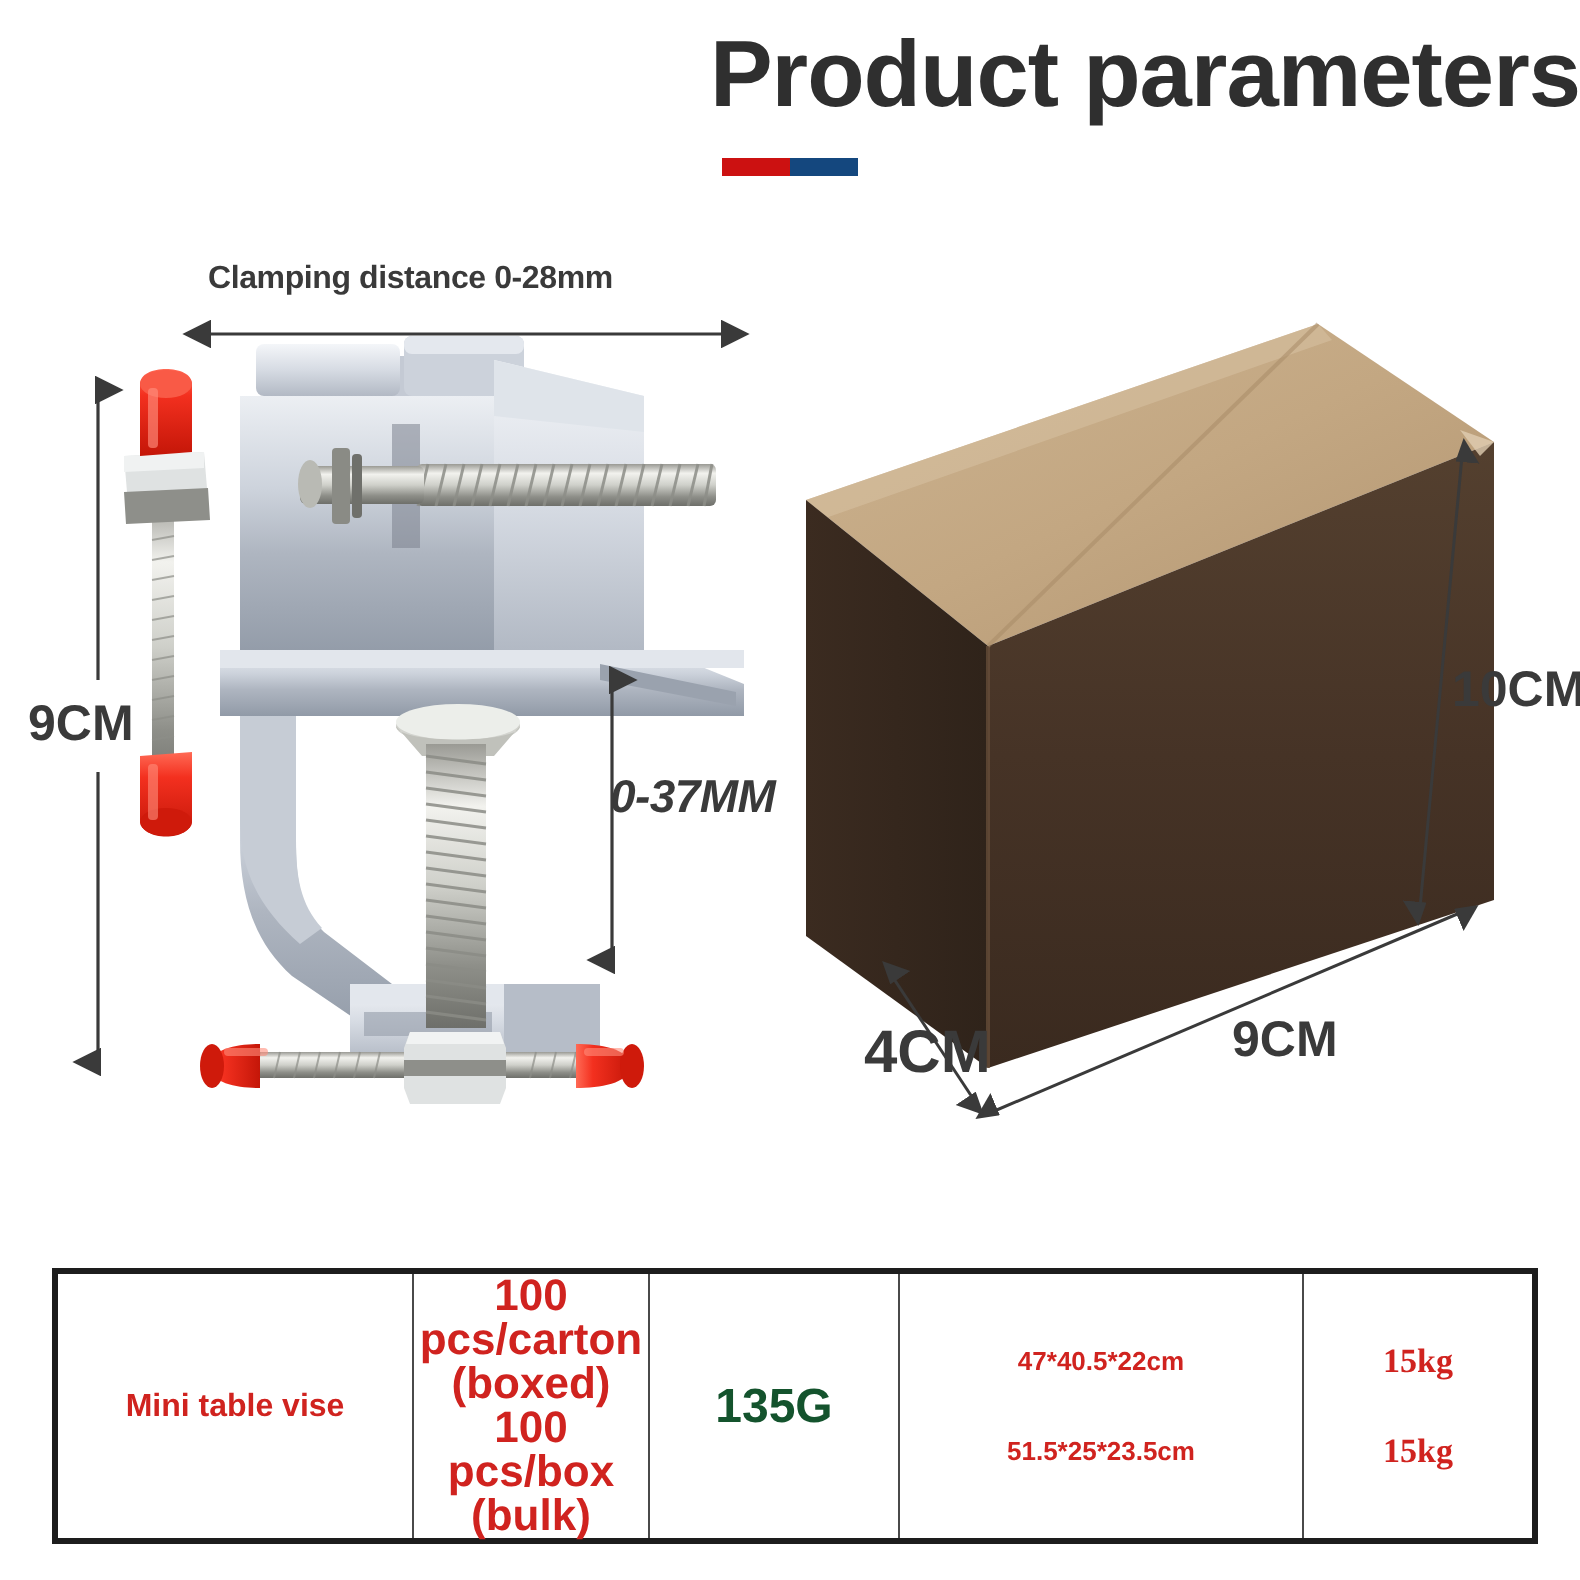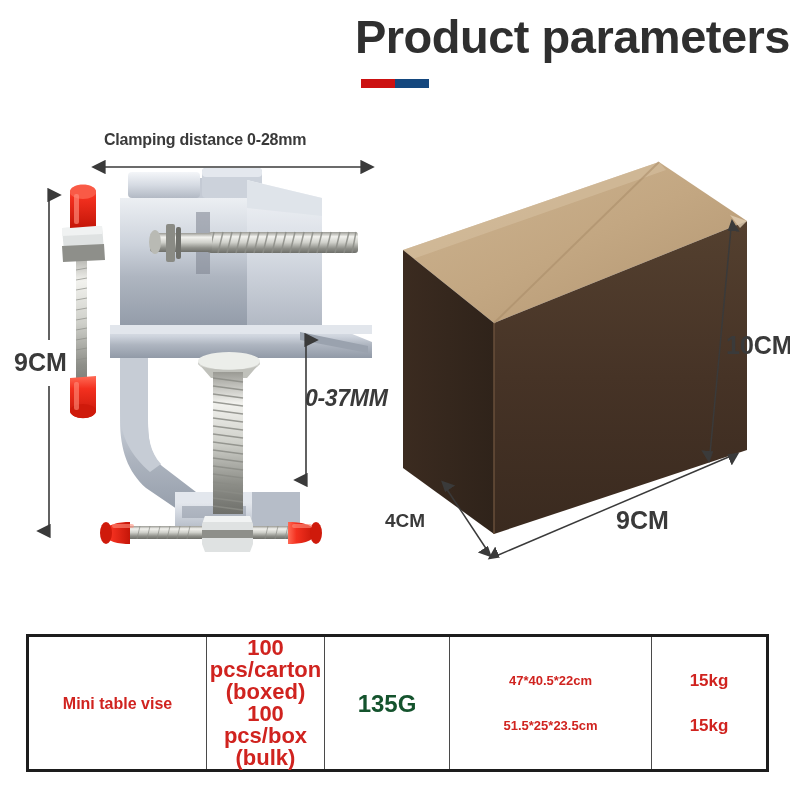--- a/index.html
+++ b/index.html
@@ -93,23 +93,23 @@
     left: 726px;
     top: 331px;
     font-size: 25px;
   }
   #label-9cm-box {
     left: 616px;
     top: 506px;
     font-size: 25px;
   }
   #label-4cm {
-    left: 385px;
+    left: 432px;
     top: 510px;
-    font-size: 19px;
+    font-size: 30px;
     text-align: right;
   }
 
   
   #spec-table {
     position: absolute;
     left: 26px;
     top: 634px;
     width: 740px;
     border-collapse: collapse;
@@ -134,21 +134,21 @@
     color: #d0231f;
     font-weight: bold;
     font-size: 16px;
     line-height: 21px;
   }
   .td-product  { font-size: 16px; }
   .td-pack     { font-size: 22px; line-height: 22px; padding: 0 6px; }
   .td-single   { font-size: 24px; }
   .stack-line  { display: block; font-size: 13px; }
   .stack-line + .stack-line { margin-top: 24px; }
-  .td-weight .stack-line { font-size: 17px; }
+  .td-weight .stack-line { font-size: 17px; font-family: Liberation Serif, serif; }
 </style>
 </head>
 <body>
 
 <div id="page-title">Product parameters</div>
 
 <div id="title-divider">
   <span id="divider-red" style="background: rgb(204, 17, 17);"></span>
   <span id="divider-blue" style="background: rgb(20, 71, 126);"></span>
 </div>

